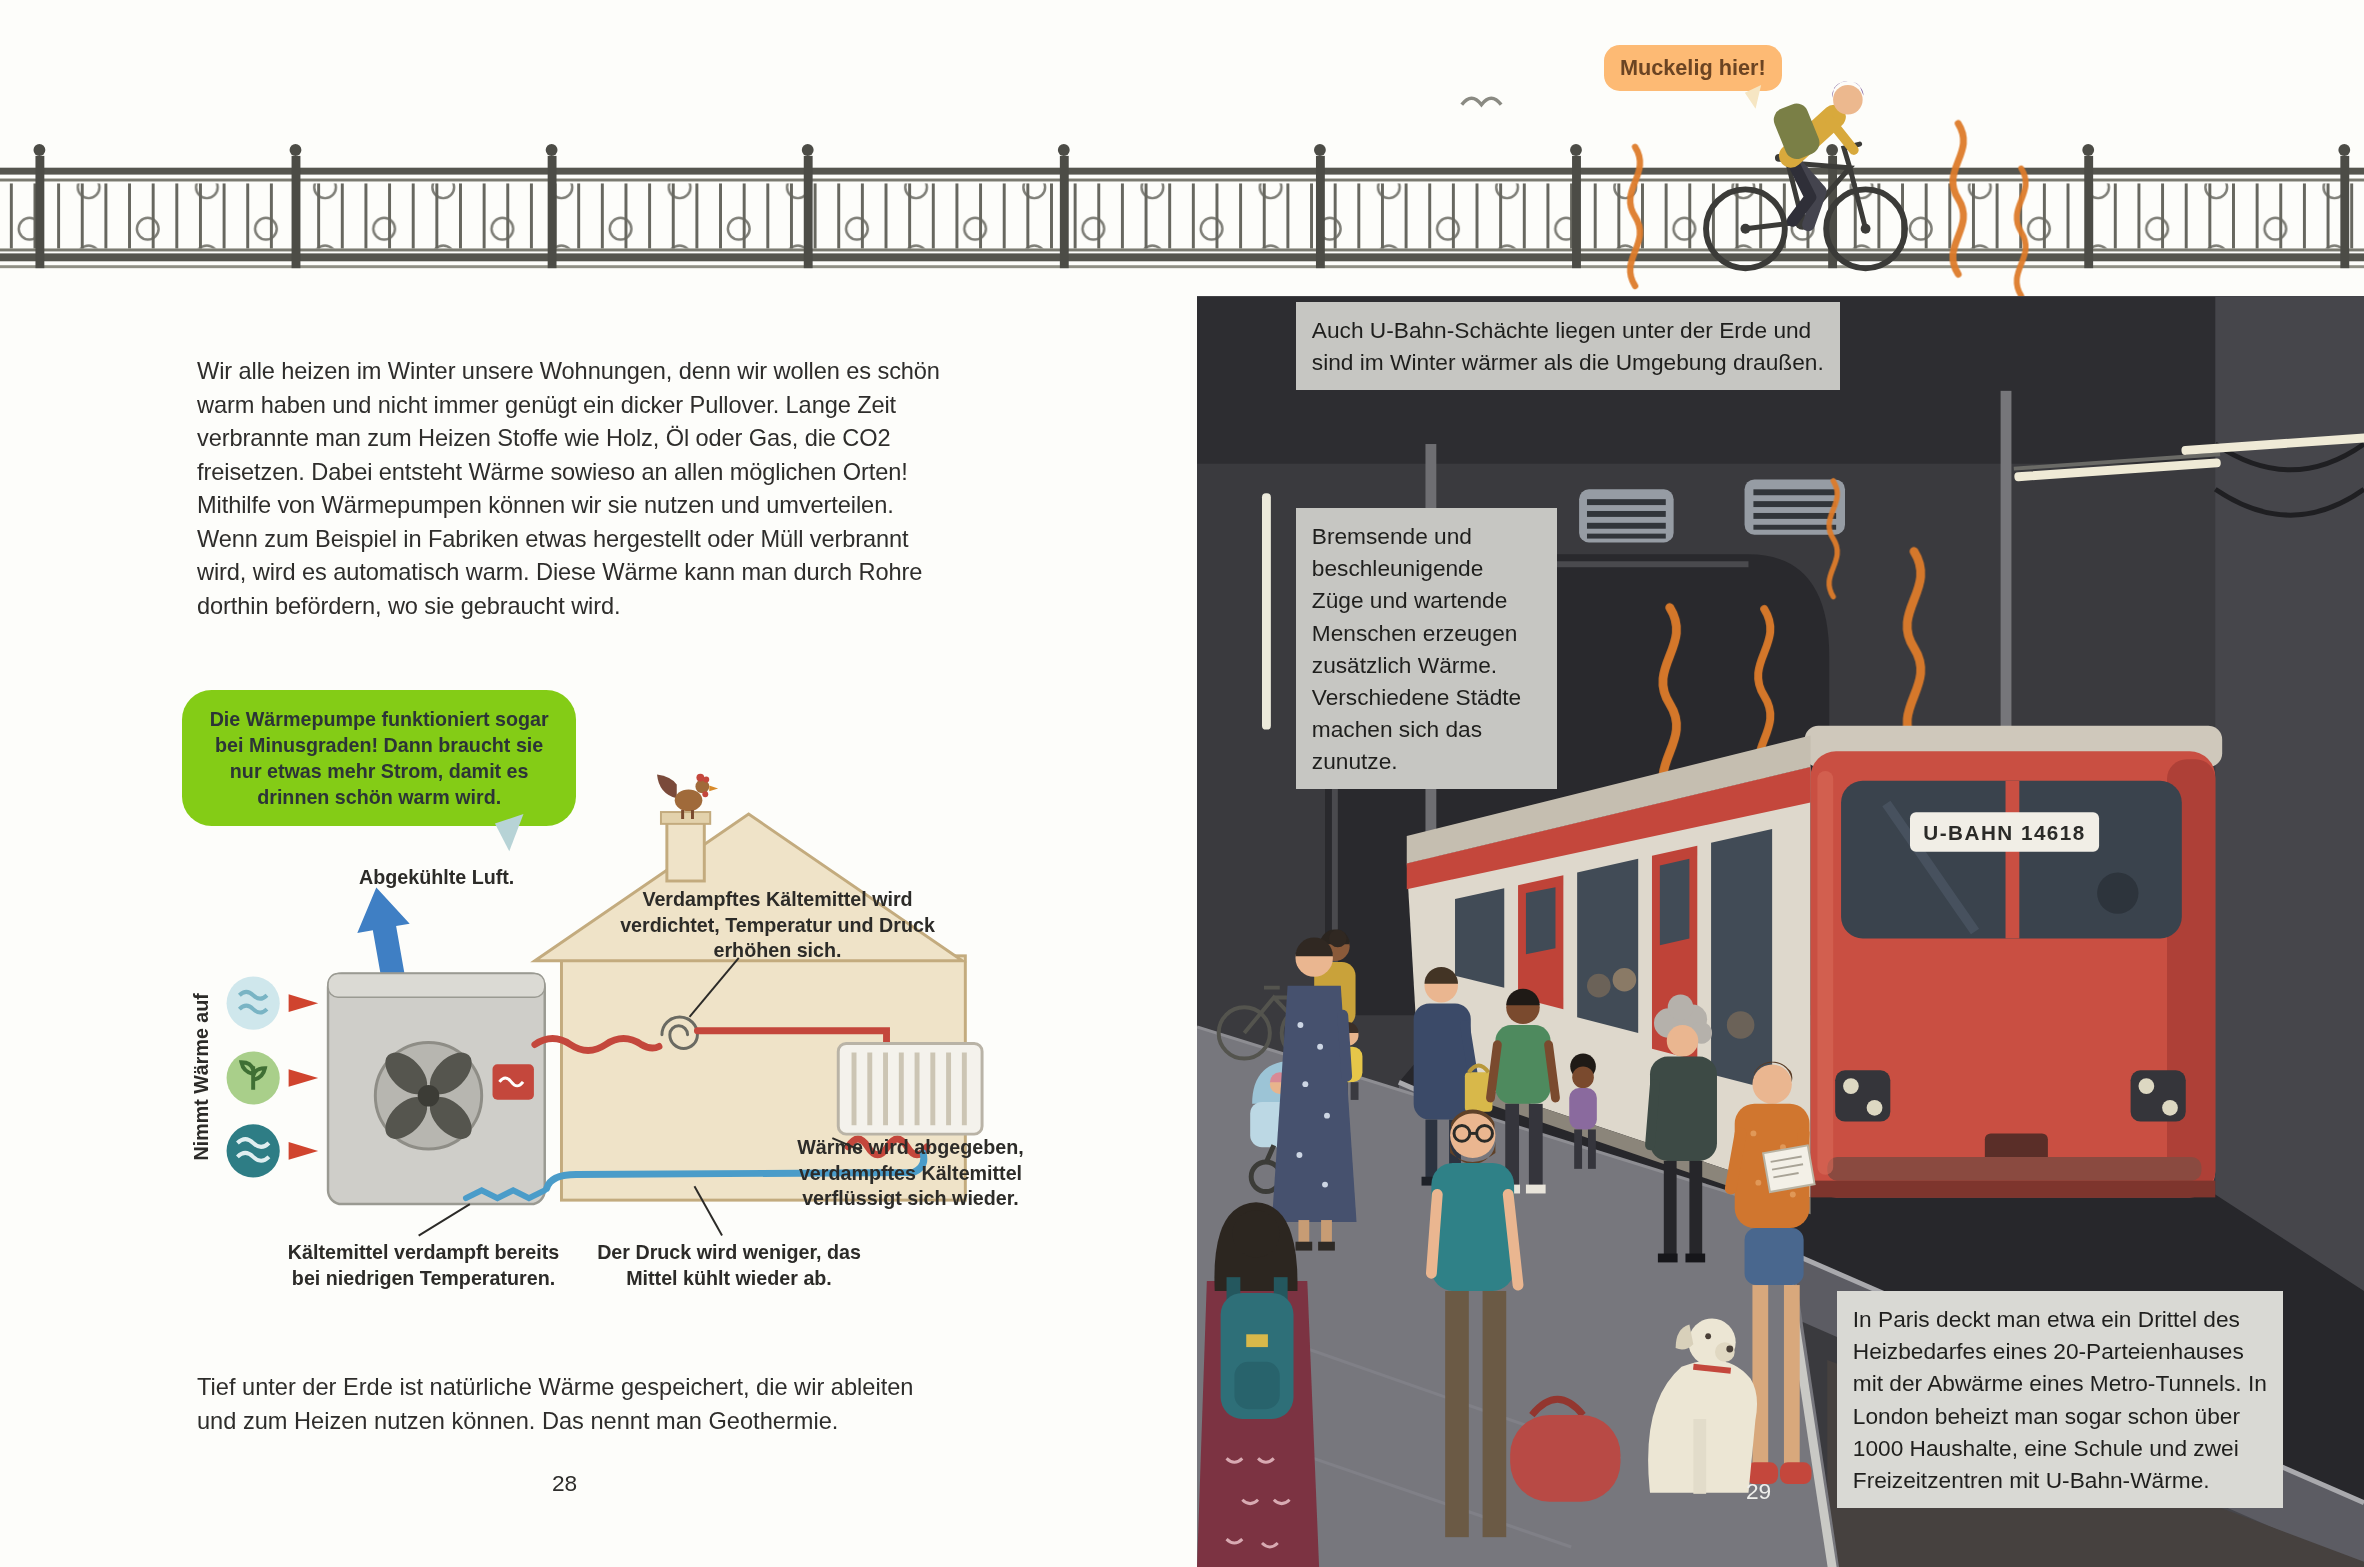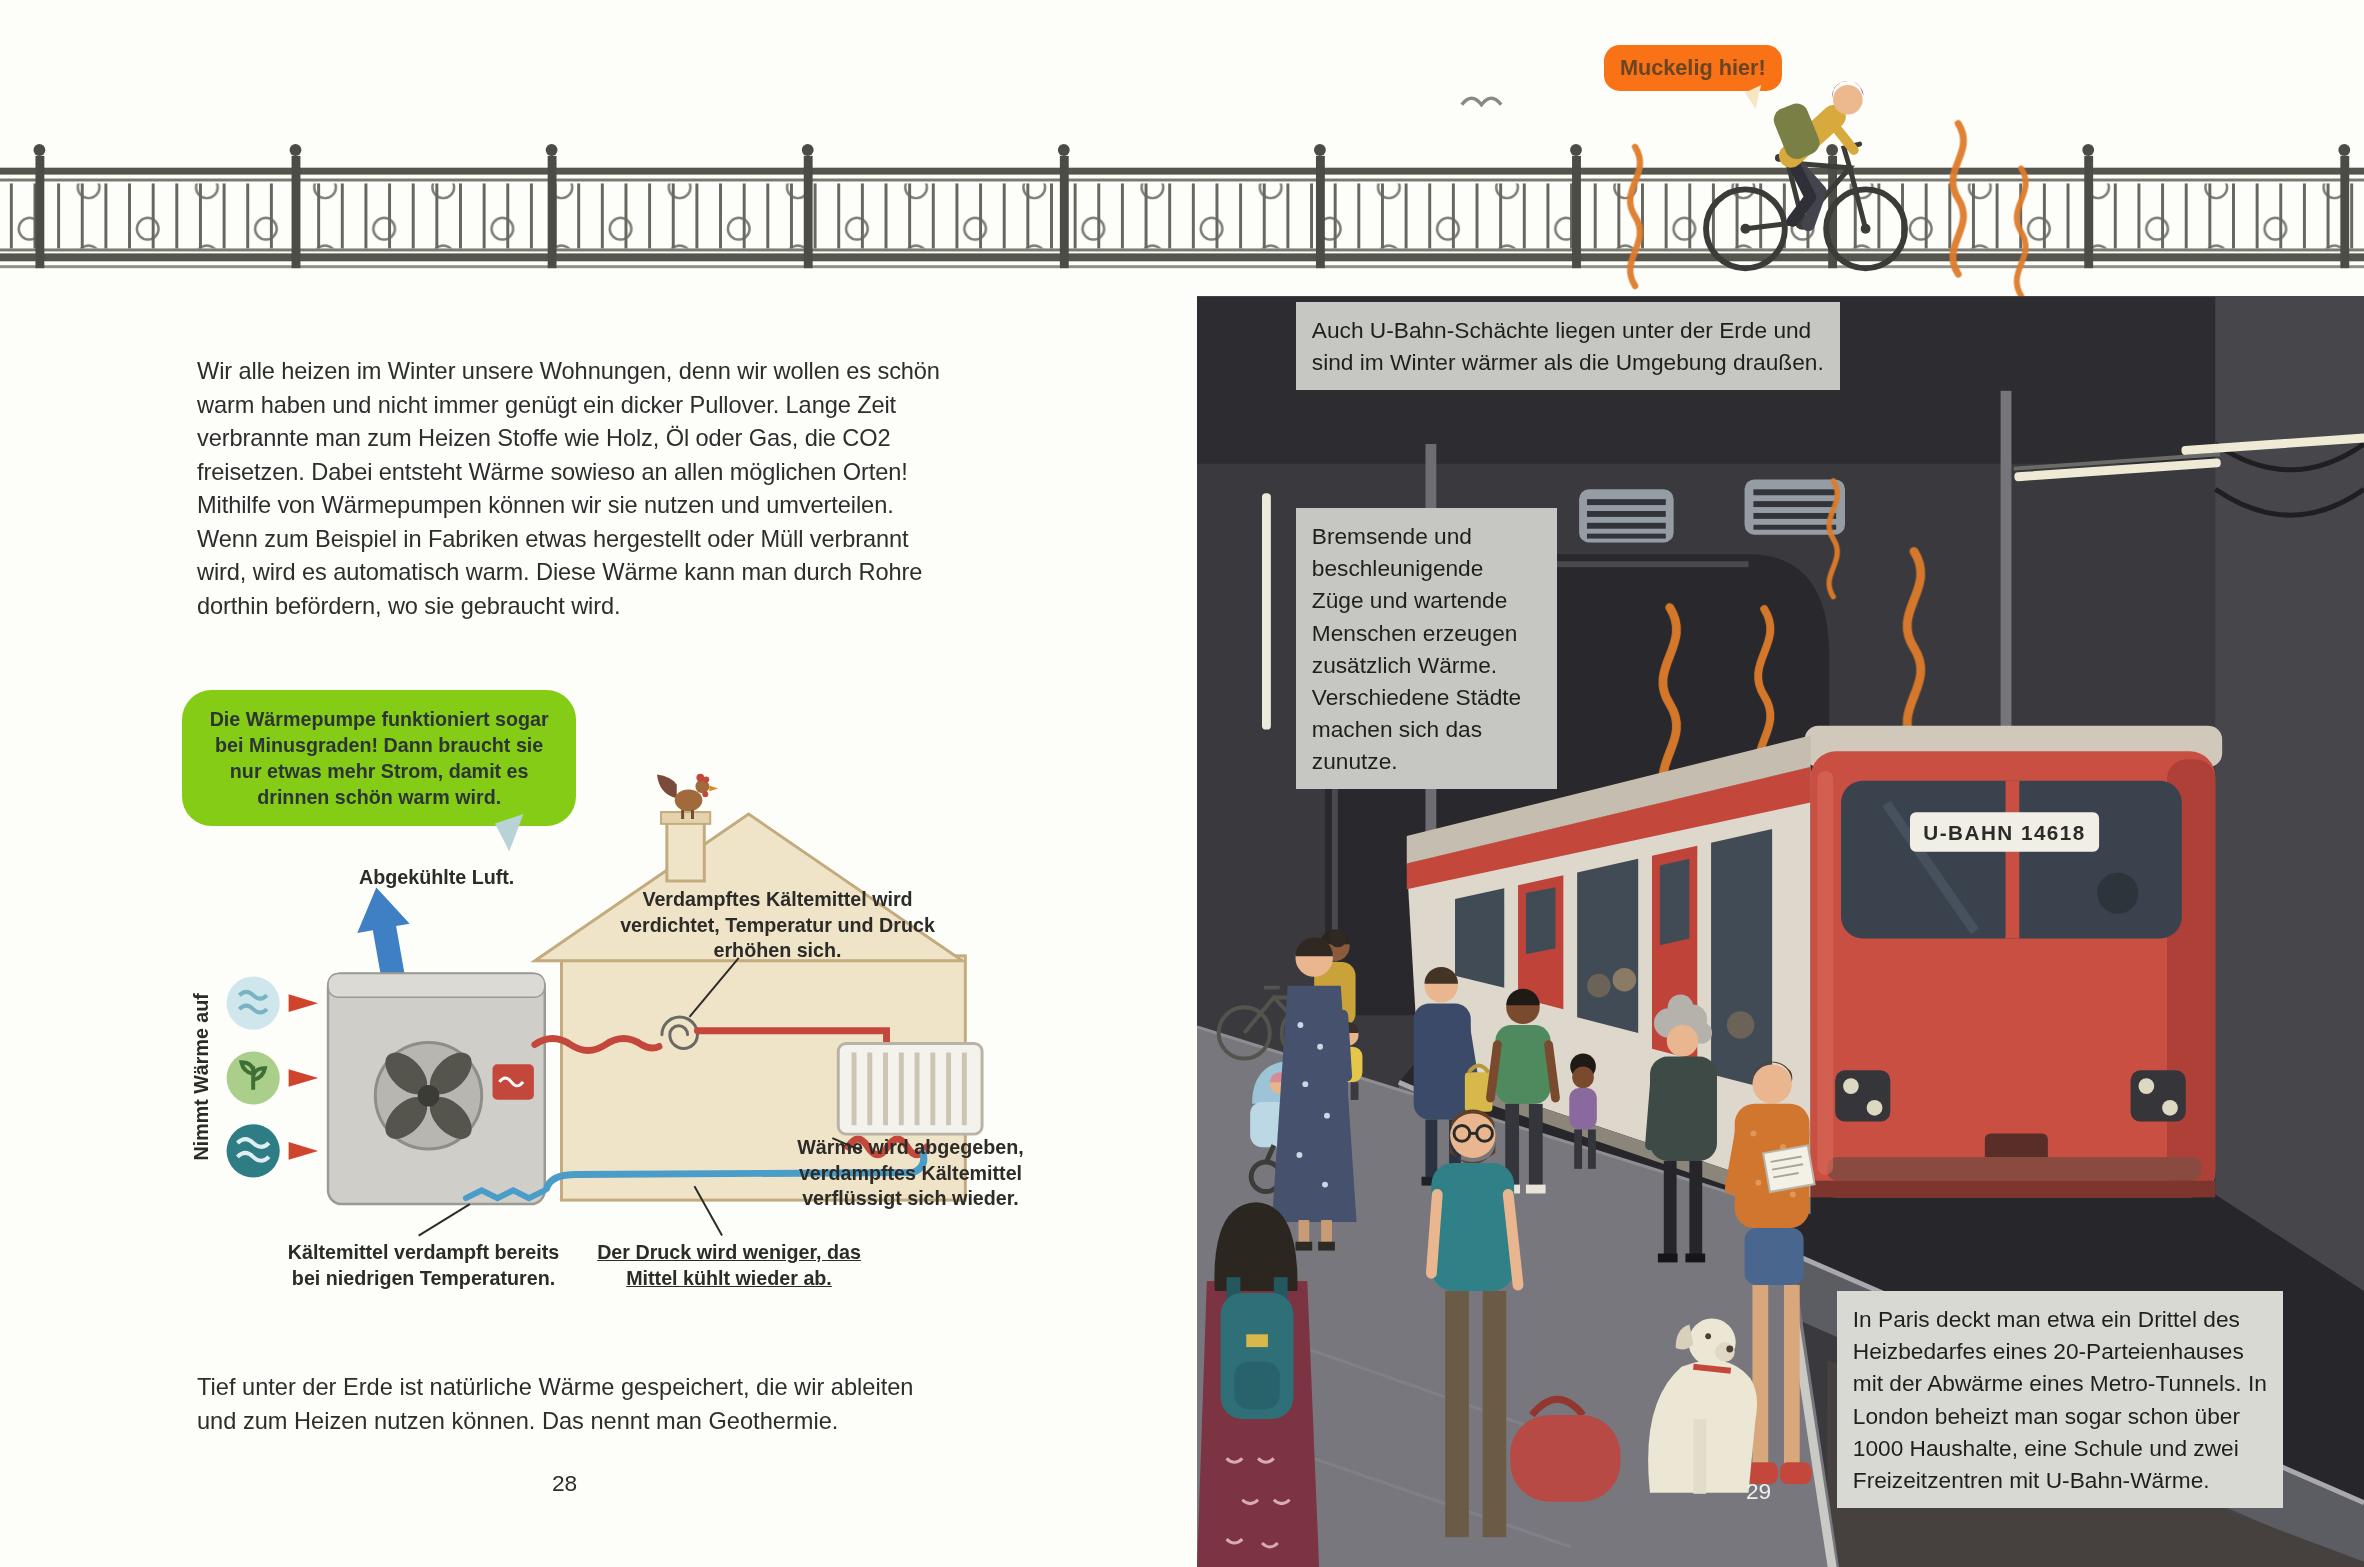--- a/index.html
+++ b/index.html
@@ -17,21 +17,21 @@
   .pn-left{left:552px;top:1470px;color:#2e2d2b;}
   .pn-right{left:1746px;top:1478px;color:#efefec;}
 
   
   .bubble{position:absolute;left:182px;top:690px;width:355px;padding:15.8px 19.7px;background:#84cc16;
           border-radius:29.6px;font-size:19.7px;font-weight:700;text-align:center;line-height:1.32;
           color:#2c3437;z-index:4;}
   .bubble::after{content:"";position:absolute;right:47px;bottom:-23.6px;width:0;height:0;
           border-top:31.5px solid #b7d3d6;border-left:5.9px solid transparent;
           border-right:25.6px solid transparent;transform:rotate(-18deg);}
-  .bubble-small{position:absolute;left:1604px;top:45px;width:150px;padding:9.9px 13.8px;background:#f97316;
+  .bubble-small{position:absolute;left:1604px;top:45px;width:150px;padding:9.9px 13.8px;background:#fdba74;
           border-radius:15.8px;font-size:21.7px;font-weight:700;text-align:center;color:#6b4423;z-index:4;}
   .bubble-small::after{content:"";position:absolute;right:15.8px;bottom:-15.8px;width:0;height:0;
           border-top:19.7px solid #f6e6c3;border-left:3.9px solid transparent;
           border-right:15.8px solid transparent;transform:rotate(-25deg);}
 
   
   .diagram{position:absolute;left:182px;top:749px;width:887px;height:591px;z-index:1;}
   .diagram svg{position:absolute;left:0;top:0;}
   .dlabel{position:absolute;font-weight:700;font-size:19.7px;line-height:1.3;text-align:center;
           color:#2c2b28;z-index:2;}
@@ -207,21 +207,21 @@
         <line x1="240" y1="494" x2="292" y2="462"></line>
         <line x1="548" y1="494" x2="520" y2="444"></line>
       </g>
     </svg>
 
     <div class="dlabel" style="left:177px;top:116px;width:276px;text-align:left;">Abgekühlte Luft.</div>
     <div class="dlabel vert" style="left:-89px;top:315px;width:217px;">Nimmt Wärme auf</div>
     <div class="dlabel" style="left:433px;top:138px;width:325px;">Verdampftes Kältemittel wird verdichtet, Temperatur und Druck erhöhen sich.</div>
     <div class="dlabel" style="left:576px;top:386px;width:305px;">Wärme wird abgegeben, verdampftes Kältemittel verflüssigt sich wieder.</div>
     <div class="dlabel" style="left:89px;top:491px;width:305px;">Kältemittel verdampft bereits bei niedrigen Temperaturen.</div>
-    <div class="dlabel" style="left:399px;top:491px;width:296px;text-decoration:underline;">Der Druck wird weniger, das Mittel kühlt wieder ab.</div>
+    <div class="dlabel" style="left:399px;top:491px;width:296px;">Der Druck wird weniger, das Mittel kühlt wieder ab.</div>
   </div>
 
   <p class="outro">Tief unter der Erde ist natürliche Wärme gespeichert, die wir ableiten und zum Heizen nutzen können. Das nennt man Geothermie.</p>
   <div class="pagenum pn-left">28</div>
 
   <div class="page-right">
     <svg width="1167" height="1272" viewBox="0 0 1185 1291">
       <rect x="0" y="0" width="1185" height="1291" fill="#3a3a3e"></rect>
       <rect x="0" y="0" width="1185" height="170" fill="#2d2d31"></rect>
       <polygon points="1034,0 1185,0 1185,1291 1034,1291" fill="#46464b"></polygon>

